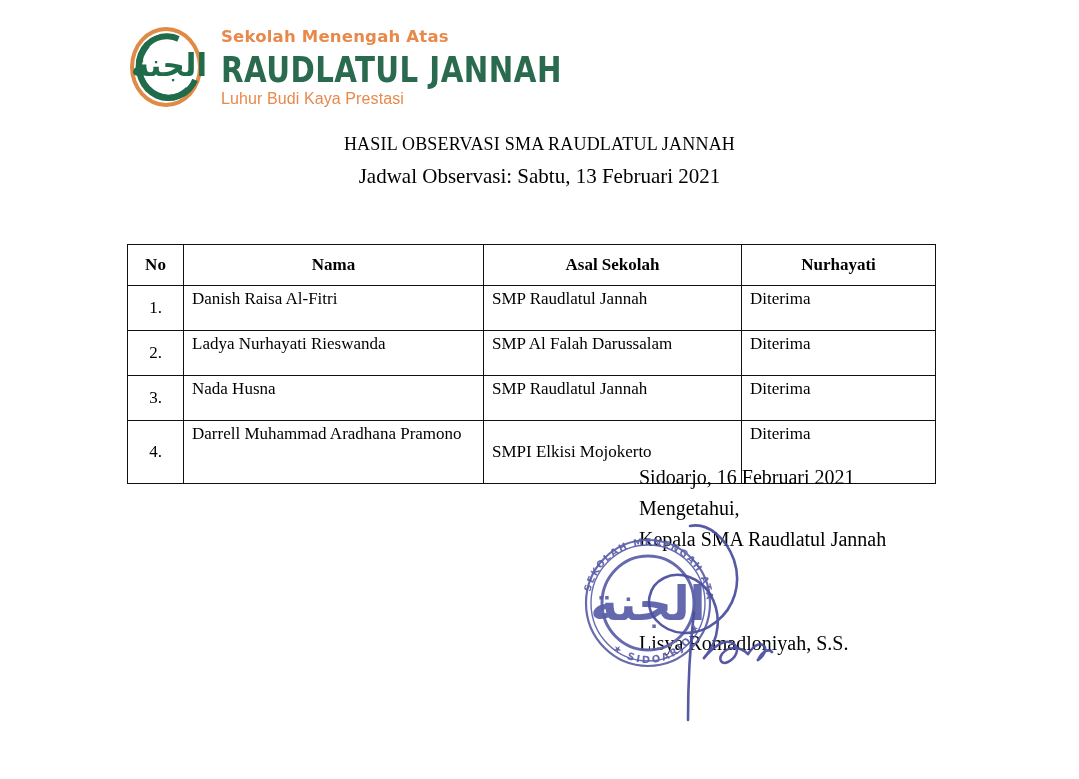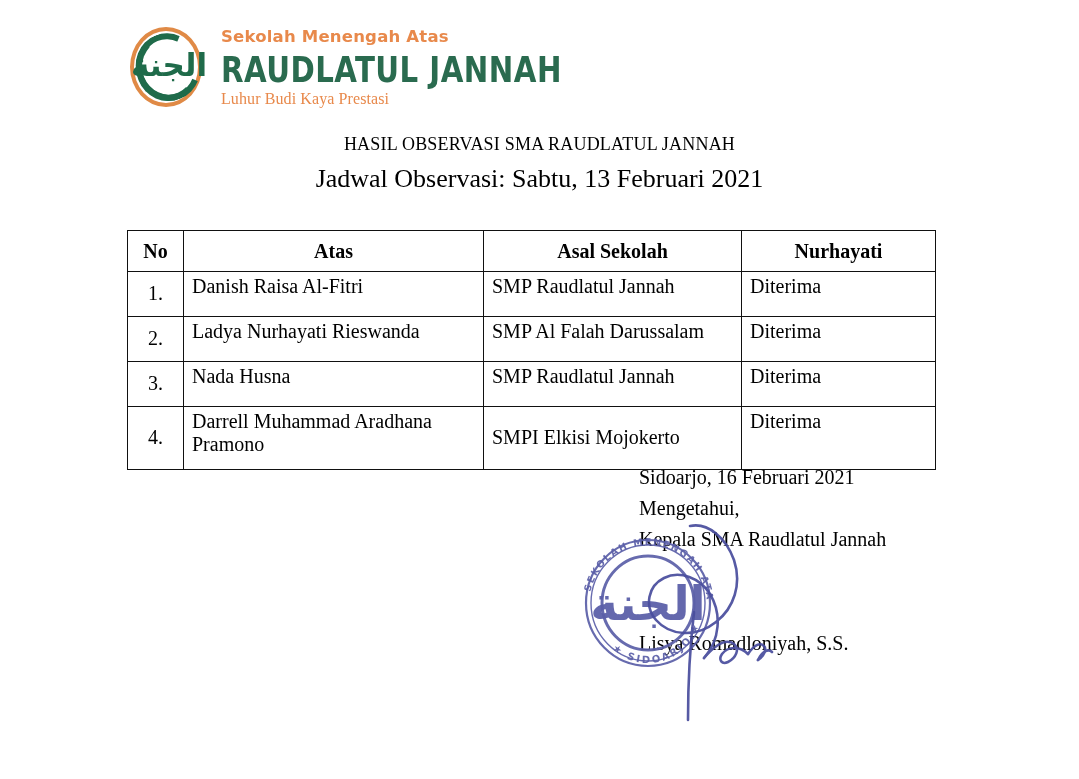--- a/index.html
+++ b/index.html
@@ -85,51 +85,51 @@
     font-family: "DejaVu Sans Condensed", "DejaVu Sans", sans-serif;
     font-size: 35px;
     font-weight: bold;
     letter-spacing: 0.5px;
     transform: scaleX(0.93);
     transform-origin: left center;
     margin: 1px 0 3px 0;
   }
   #logo-line3 {
     color: #E8894B;
-    font-family: Liberation Serif, serif;
+    font-family: Liberation Sans, sans-serif;
     font-size: 16px;
     letter-spacing: 0.1px;
   }
 
   
   #doc-title {
     position: absolute;
     left: 0; right: 0;
     top: 134px;
     text-align: center;
     font-size: 18px;
     letter-spacing: 0.2px;
   }
   #doc-subtitle {
     position: absolute;
     left: 0; right: 0;
     top: 164px;
     text-align: center;
-    font-size: 26px;
+    font-size: 21px;
   }
 
   
   #results-table {
     position: absolute;
     left: 127px;
-    top: 230px;
+    top: 244px;
     width: 808px;
     border-collapse: collapse;
     table-layout: fixed;
-    font-size: 20px;
+    font-size: 17px;
   }
   #results-table th,
   #results-table td {
     border: 1.6px solid #111111;
     padding: 0;
     vertical-align: top;
   }
   #results-table thead th {
     text-align: center;
     font-weight: bold;
@@ -214,21 +214,21 @@
 <table id="results-table">
   <colgroup>
     <col class="c-no">
       <col class="c-nama">
       <col class="c-asal">
       <col class="c-ket">
   </colgroup>
   <thead>
     <tr>
       <th>No</th>
-      <th>Atas</th>
+      <th>Nama</th>
       <th>Asal Sekolah</th>
       <th>Nurhayati</th>
     </tr>
   </thead>
   <tbody>
     <tr>
       <td class="col-no">1.</td>
       <td class="col-nama">Danish Raisa Al-Fitri</td>
       <td class="col-sekolah">SMP Raudlatul Jannah</td>
       <td class="col-ket">Diterima</td>

